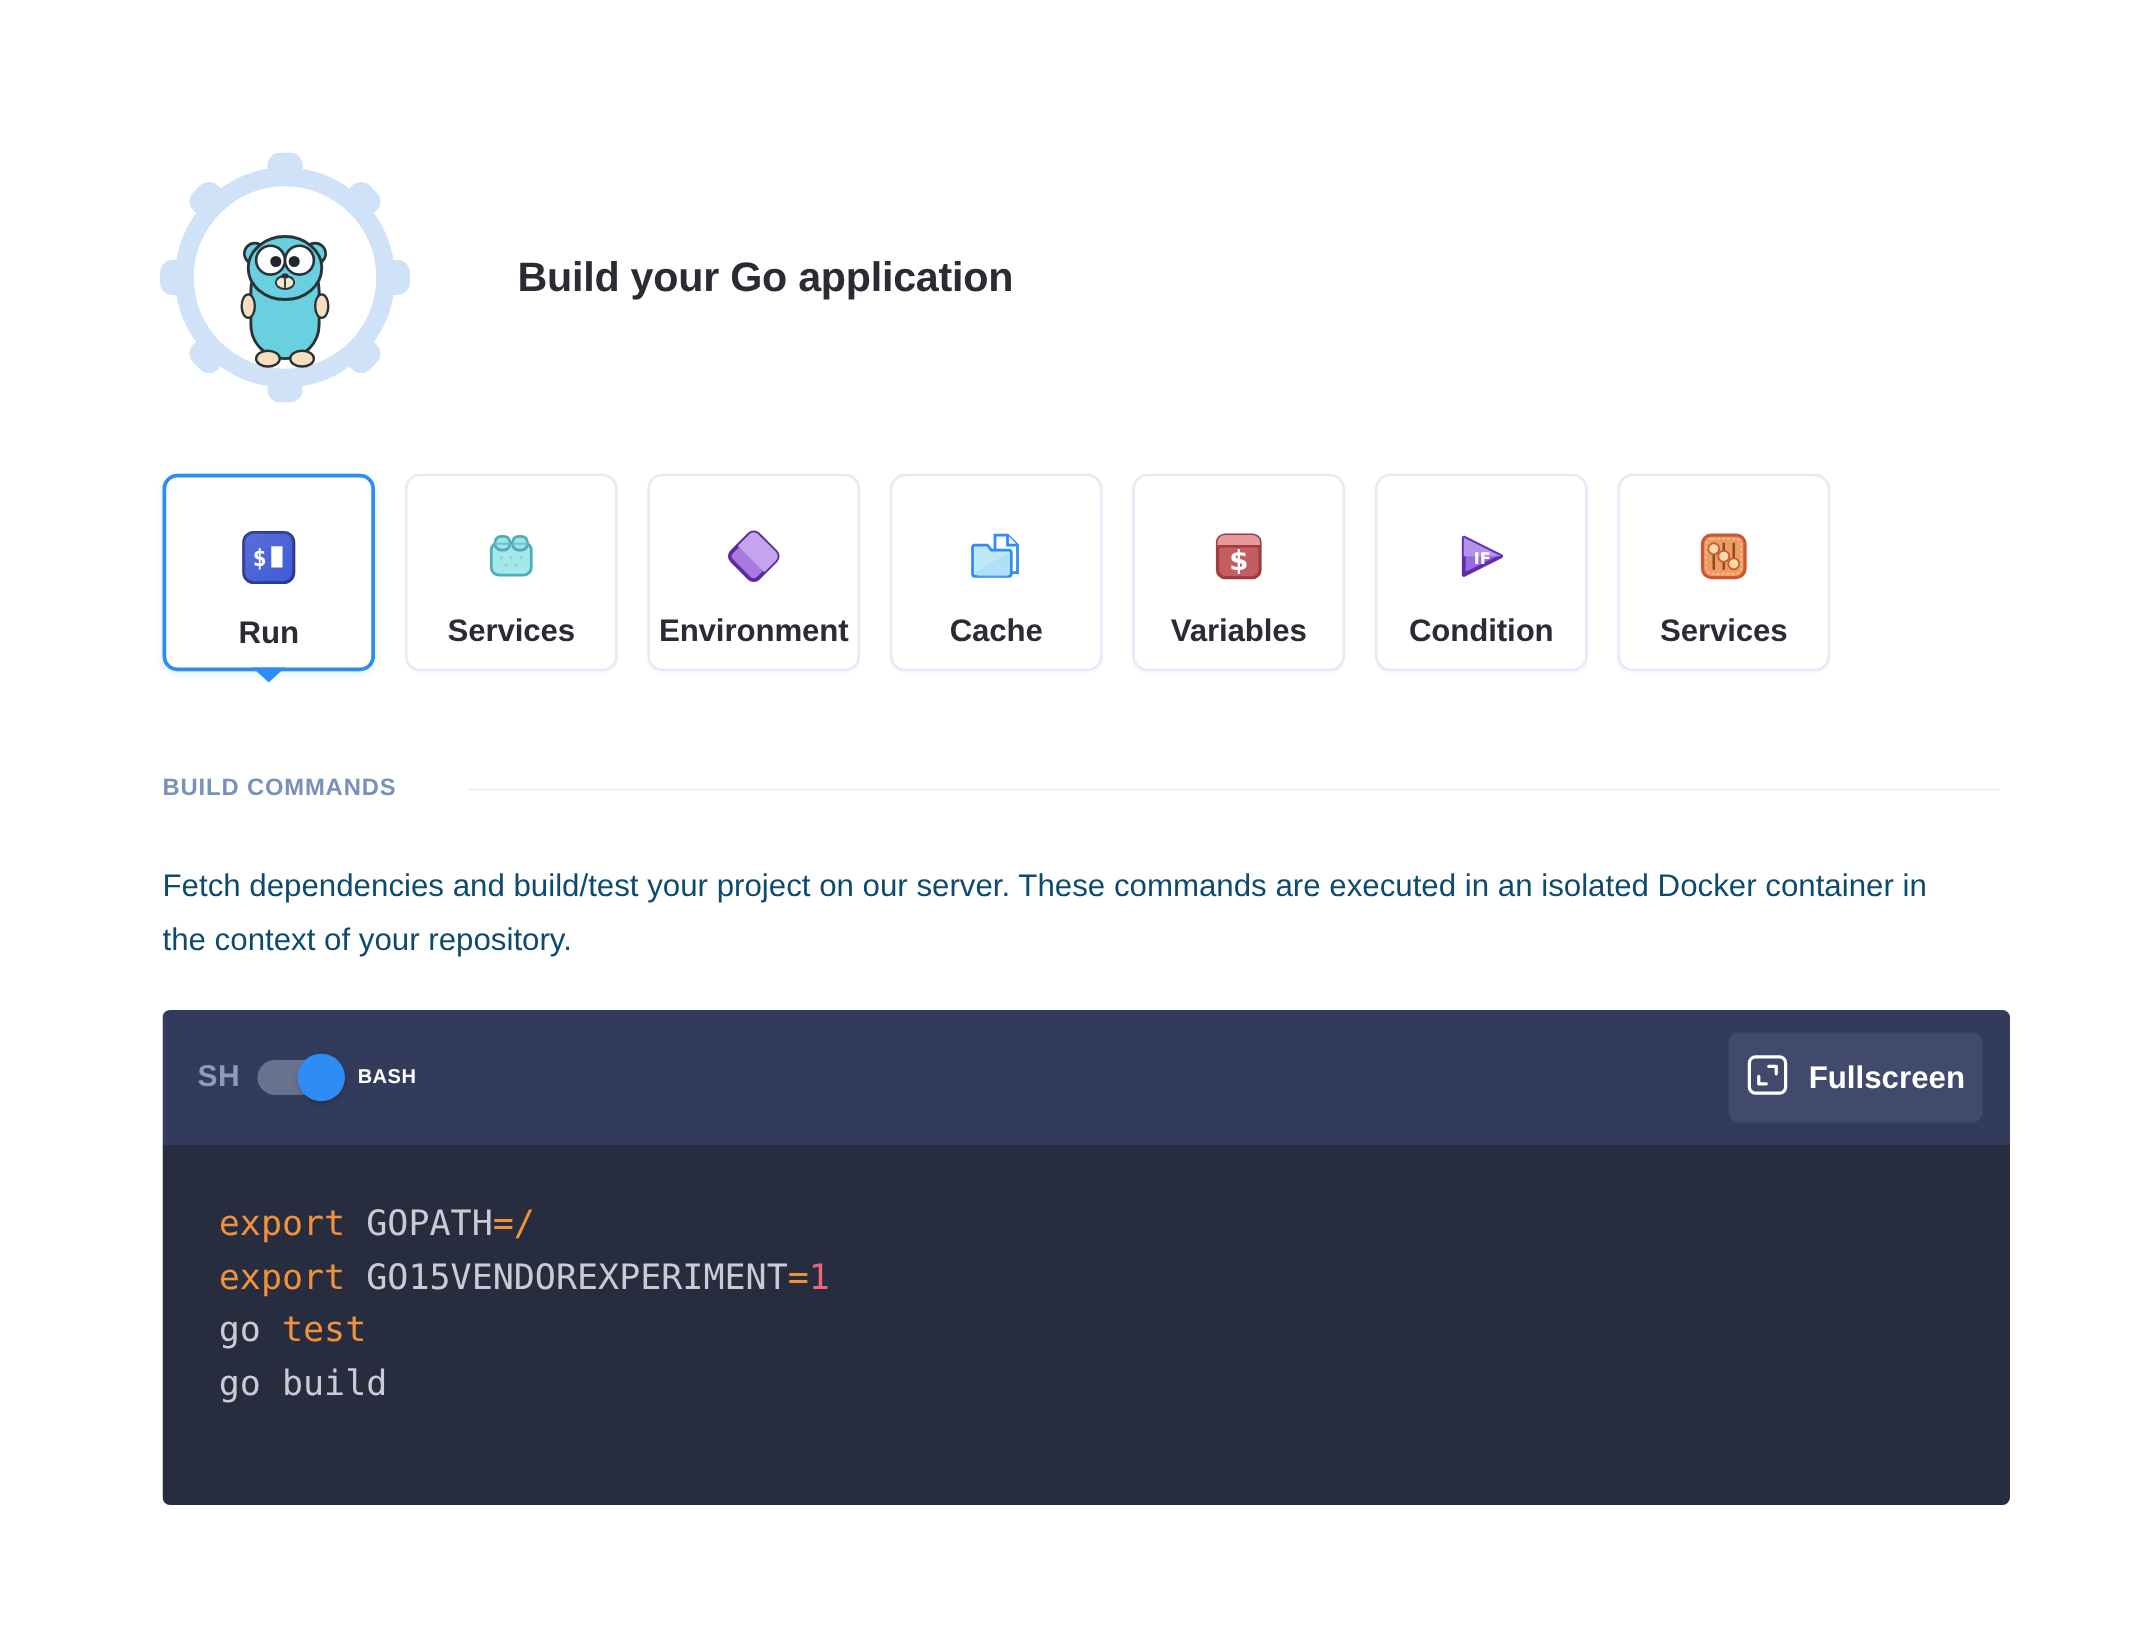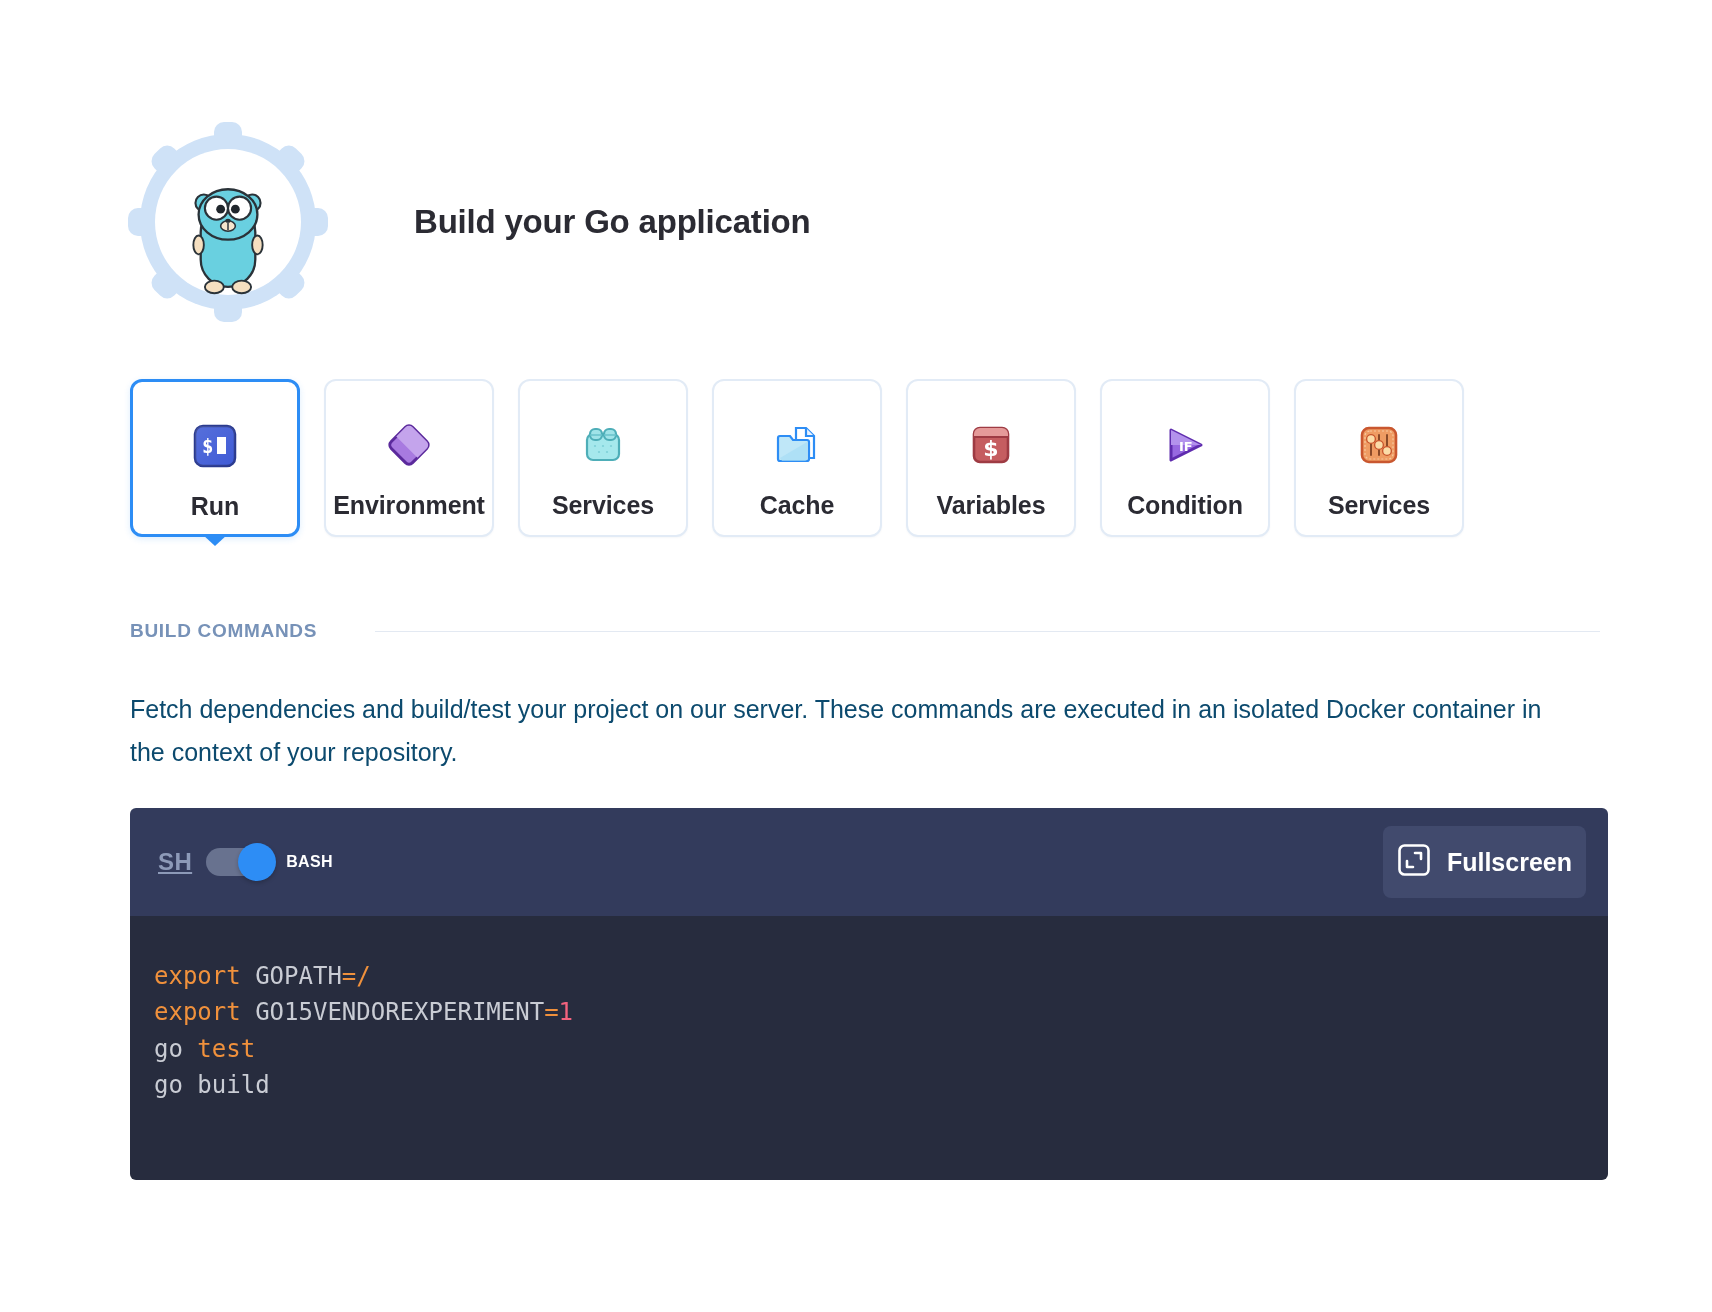--- a/index.html
+++ b/index.html
@@ -165,21 +165,20 @@
     display: flex;
     align-items: center;
     gap: 14px;
   }
 
   .lang-off {
     font-size: 24px;
     font-weight: 700;
     color: #8d9ab8;
     letter-spacing: 0.4px;
-    text-decoration: underline;
   }
 
   .lang-on {
     font-size: 16px;
     font-weight: 700;
     color: #ffffff;
     letter-spacing: 0.4px;
   }
 
   .toggle {
@@ -224,24 +223,24 @@
   }
 
   .code-body {
     background: #272c3e;
     padding: 42px 0 76px 0;
     min-height: 240px;
   }
 
   .code-line {
     font-family: "DejaVu Sans Mono", "Liberation Mono", monospace;
-    font-size: 24px;
+    font-size: 28px;
     line-height: 1.52;
     color: #c9ccd4;
-    padding-left: 24px;
+    padding-left: 45px;
     white-space: pre;
   }
 
   .tok-kw  { color: #f0913c; }
   .tok-op  { color: #f0913c; }
   .tok-num { color: #f2637e; }
   .tok-fn  { color: #f0913c; margin-top: 20px; }
   .tok-pl  { color: #c9ccd4; }
 </style>
 </head>
@@ -304,32 +303,20 @@
             <linearGradient id="rg" x1="0" y1="0" x2="1" y2="1">
               <stop offset="0" stop-color="#ffffff" stop-opacity="0.5"></stop>
               <stop offset="1" stop-color="#ffffff" stop-opacity="0"></stop>
             </linearGradient>
           </defs>
           <text x="10" y="30" font-family="DejaVu Sans Mono, monospace" font-size="19" font-weight="bold" fill="#ffffff">$</text>
           <rect x="25" y="14" width="9" height="17" fill="#ffffff"></rect>
         </svg>
       </div>
       <div class="tab-label">Run</div>
-    </div>
-
-    <div class="tab">
-      <div class="tab-icon">
-        <svg width="46" height="46" viewBox="0 0 46 46">
-          <g transform="rotate(45 23 23)">
-            <rect x="8" y="8" width="30" height="30" rx="5" fill="#a87ae0" stroke="#5b2a9c" stroke-width="3"></rect>
-            <path d="M8 13 A5 5 0 0 1 13 8 L33 8 A5 5 0 0 1 38 13 L38 26 L8 26 Z" fill="#c4a4ec"></path>
-          </g>
-        </svg>
-      </div>
-      <div class="tab-label">Environment</div>
     </div>
 
     <div class="tab">
       <div class="tab-icon">
         <svg width="46" height="46" viewBox="0 0 46 46">
           <rect x="7" y="12" width="32" height="26" rx="6" fill="#a5e8ec" stroke="#4eaeb8" stroke-width="2.2"></rect>
           <rect x="10" y="7" width="12" height="11" rx="5" fill="#9fe3e8" stroke="#4eaeb8" stroke-width="2.2"></rect>
           <rect x="24" y="7" width="12" height="11" rx="5" fill="#9fe3e8" stroke="#4eaeb8" stroke-width="2.2"></rect>
           <line x1="10" y1="13" x2="22" y2="13" stroke="#6cc4cc" stroke-width="1.6"></line>
           <line x1="24" y1="13" x2="36" y2="13" stroke="#6cc4cc" stroke-width="1.6"></line>
@@ -341,20 +328,32 @@
               <circle cx="27" cy="30" r="1.1"></circle>
           </g>
         </svg>
       </div>
       <div class="tab-label">Services</div>
     </div>
 
     <div class="tab">
       <div class="tab-icon">
         <svg width="46" height="46" viewBox="0 0 46 46">
+          <g transform="rotate(45 23 23)">
+            <rect x="8" y="8" width="30" height="30" rx="5" fill="#a87ae0" stroke="#5b2a9c" stroke-width="3"></rect>
+            <path d="M8 13 A5 5 0 0 1 13 8 L33 8 A5 5 0 0 1 38 13 L38 26 L8 26 Z" fill="#c4a4ec"></path>
+          </g>
+        </svg>
+      </div>
+      <div class="tab-label">Environment</div>
+    </div>
+
+    <div class="tab">
+      <div class="tab-icon">
+        <svg width="46" height="46" viewBox="0 0 46 46">
           <path d="M22 6 h10 l8 8 v22 h-18 z" fill="#ffffff" stroke="#2d8df5" stroke-width="2.2"></path>
           <path d="M32 6 v8 h8" fill="#eaf3ff" stroke="#2d8df5" stroke-width="2.2"></path>
           <path d="M6 14 h10 l3 4 h14 a2 2 0 0 1 2 2 v17 a2 2 0 0 1 -2 2 h-27 a2 2 0 0 1 -2 -2 v-21 a2 2 0 0 1 2 -2 z" fill="#bfe7f8" stroke="#2d8df5" stroke-width="2.2"></path>
           <path d="M6 36 L33 20 v17 a2 2 0 0 1 -2 2 h-23 z" fill="#a6ddf5" opacity="0.7"></path>
         </svg>
       </div>
       <div class="tab-label">Cache</div>
     </div>
 
     <div class="tab">

